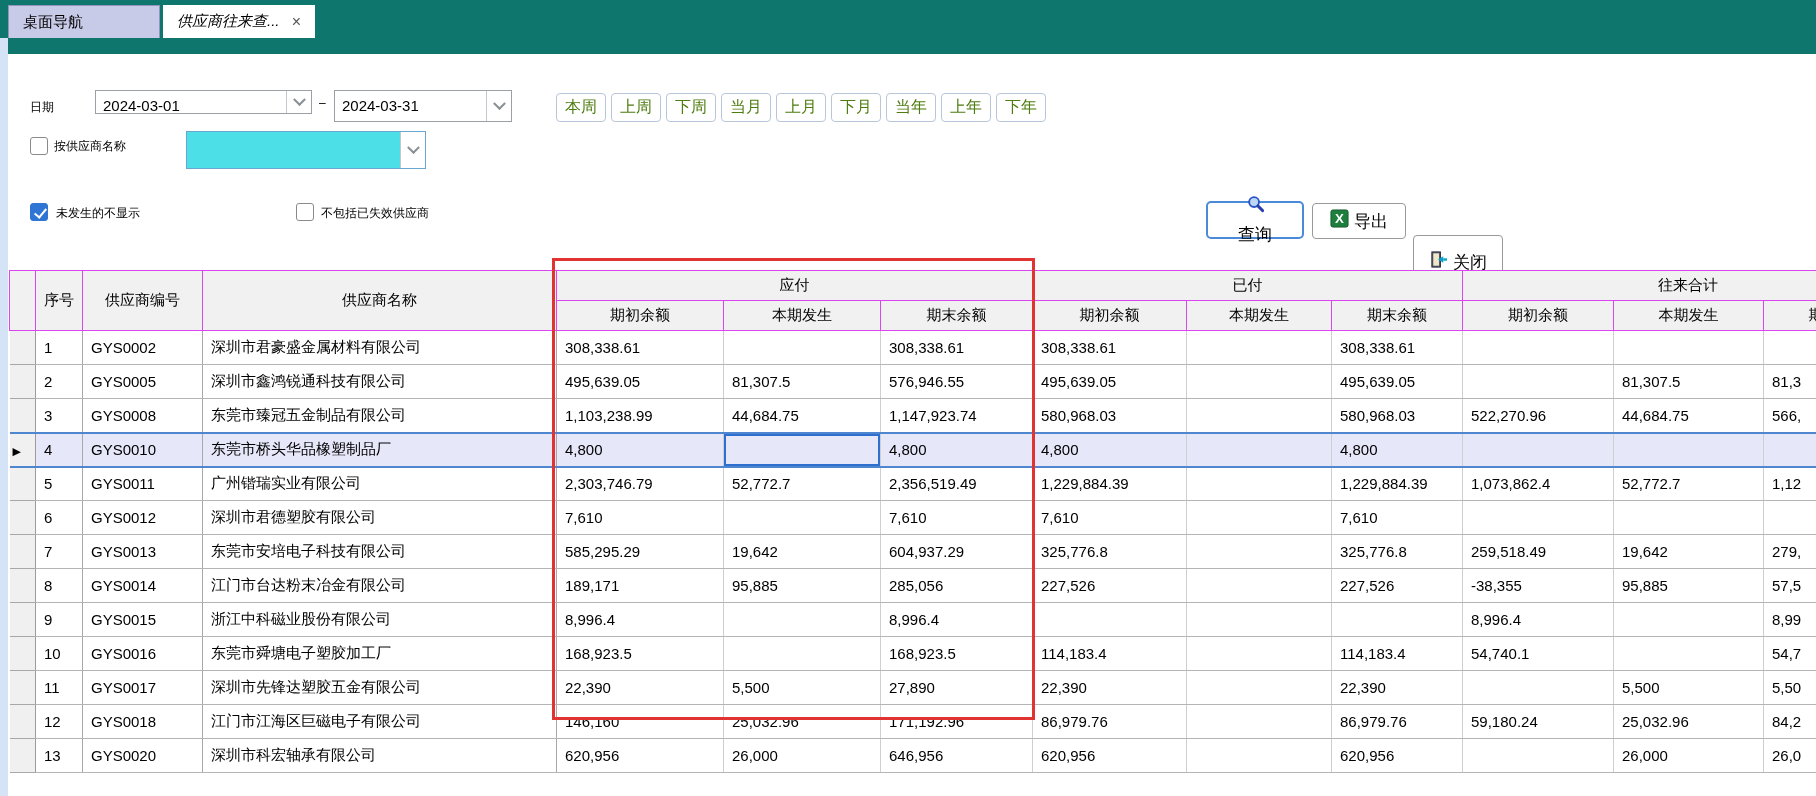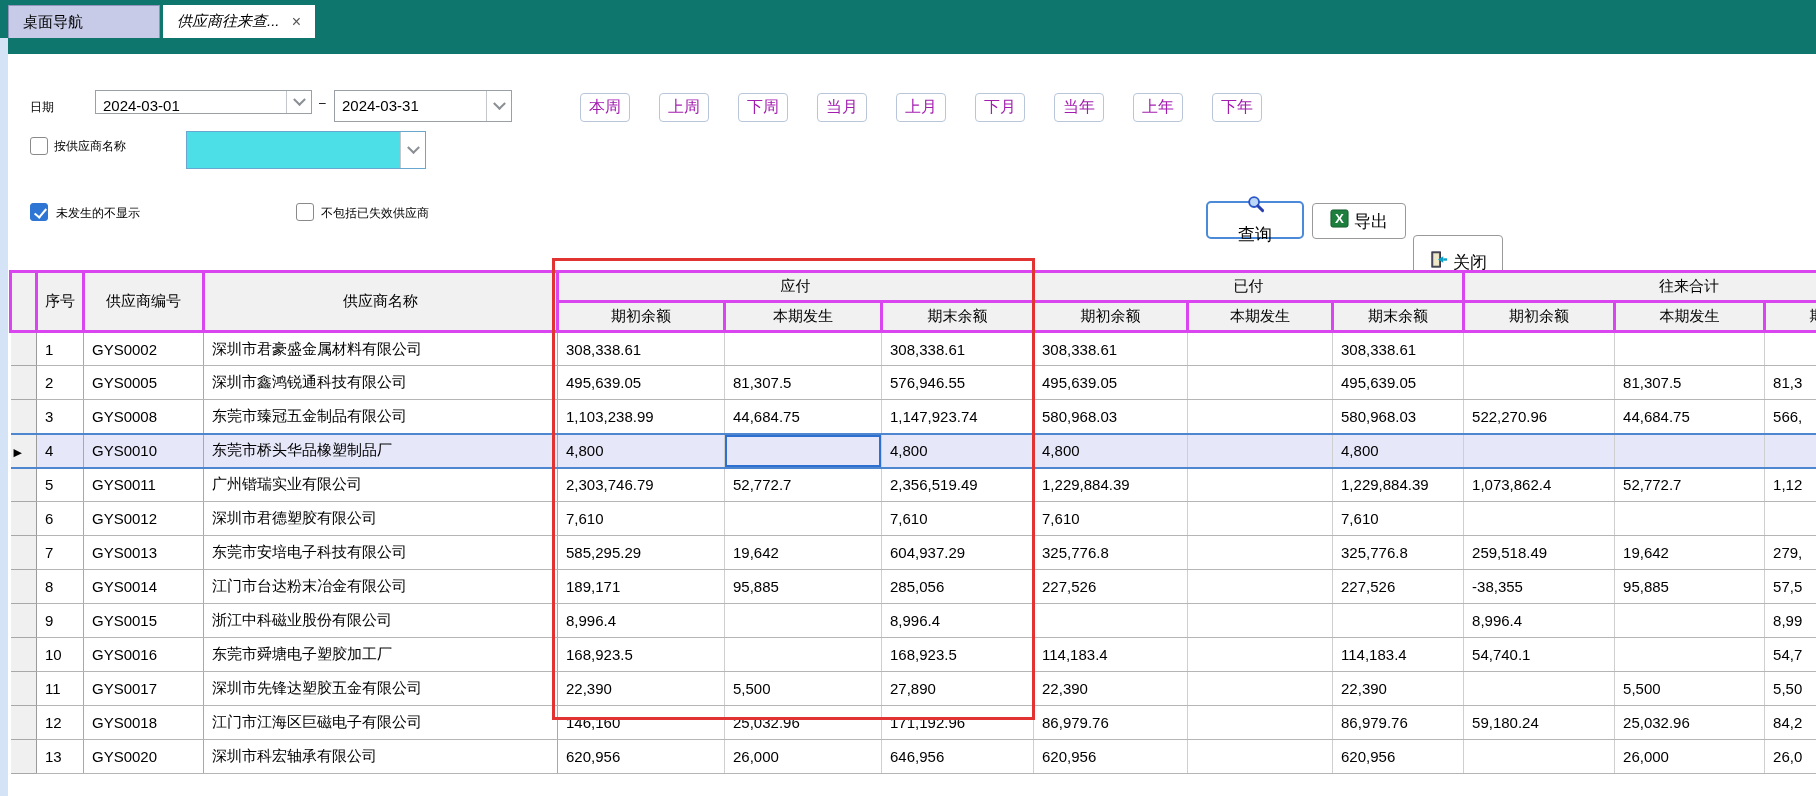--- a/index.html
+++ b/index.html
@@ -21,37 +21,37 @@
   .lbl { position: absolute; font-size: 12px; color: #000; white-space: nowrap; }
   .combo { position: absolute; background: #fff; border: 1px solid #9aa0a6; display: flex; align-items: stretch; }
   .combo .val { flex: 1; font-size: 15px; padding: 6px 6px 0 7px; white-space: nowrap; overflow: hidden; }
   .combo .arrowbox { width: 25px; border-left: 1px solid #c4c8cc; display: flex; align-items: center; justify-content: center; background: #fff; }
   .chev { width: 9px; height: 9px; border-right: 2px solid #8a8f94; border-bottom: 2px solid #8a8f94;
     transform: rotate(45deg) translate(-2px,-2px); }
   .combo.cyan { border: 1px solid #6aa7cf; }
   .combo.cyan .val { background: #4ddfe8; }
 
   .qbtns { position: absolute; left: 556px; top: 93px; display: flex; gap: 5px; }
-  .qbtn { font-family: Liberation Mono, monospace; font-size: 16px; color: #a21caf; background: #fff;
-    border: 1px solid #b9c6d9; border-radius: 4px; padding: 3px 8px; white-space: nowrap; cursor: pointer; margin-left: 24px; }
+  .qbtn { font-family: Liberation Mono, monospace; font-size: 16px; color: #4d7c0f; background: #fff;
+    border: 1px solid #b9c6d9; border-radius: 4px; padding: 3px 8px; white-space: nowrap; cursor: pointer; }
 
   .cb { position: absolute; width: 18px; height: 18px; background: #fff; border: 1px solid #8a8a8a; border-radius: 3px; }
   .cb.checked { background: #2e75d4; border-color: #2e75d4; }
   .cb.checked::after { content: ""; position: absolute; left: 6px; top: 2px; width: 5px; height: 10px;
     border-right: 2px solid #fff; border-bottom: 2px solid #fff; transform: rotate(40deg); }
 
   
   .abtn { position: absolute; display: flex; align-items: center; justify-content: center; gap: 5px;
     background: #fff; border: 1px solid #999; border-radius: 4px; font-size: 17px; font-family: inherit; cursor: pointer; }
   .abtn.focus { border: 2px solid #4a8ad8; border-radius: 5px; }
 
   
   .gridwrap { position: absolute; left: 9px; top: 270px; width: 1904px; }
   table.grid { border-collapse: collapse; table-layout: fixed; width: 1904px; font-size: 15px; color: #000; }
-  table.grid thead th { background: #f1f1f1; border: 3px solid #d946ef; font-weight: normal;
+  table.grid thead th { background: #f1f1f1; border: 1px solid #d946ef; font-weight: normal;
     height: 30px; padding: 0 4px; text-align: center; white-space: nowrap; overflow: hidden; }
   table.grid td { height: 34px; padding: 0 8px; white-space: nowrap; overflow: hidden;
     border-right: 1px solid #cfcfcf; border-bottom: 1px solid #b5b5b5; background: #fff; }
   table.grid td.selcol { background: #f0f0f0; border-right: 1px solid #9b9b9b; border-bottom: 1px solid #a8a8a8;
     padding: 0 1px; text-align: left; }
   table.grid td.seq, table.grid td.code, table.grid td.name { border-right-color: #a8a8a8; }
   table.grid tr.selected td { background: #e6e7f9; border-top: 2px solid #4f86d0; border-bottom: 2px solid #4f86d0; }
   table.grid tr.selected td.selcol { background: #f0f0f0; }
   table.grid td.cursor { background: #fff; box-shadow: inset 0 0 0 2px #2f6fd0; }
   .arrow { font-size: 11px; color: #000; padding-left: 2px; }

